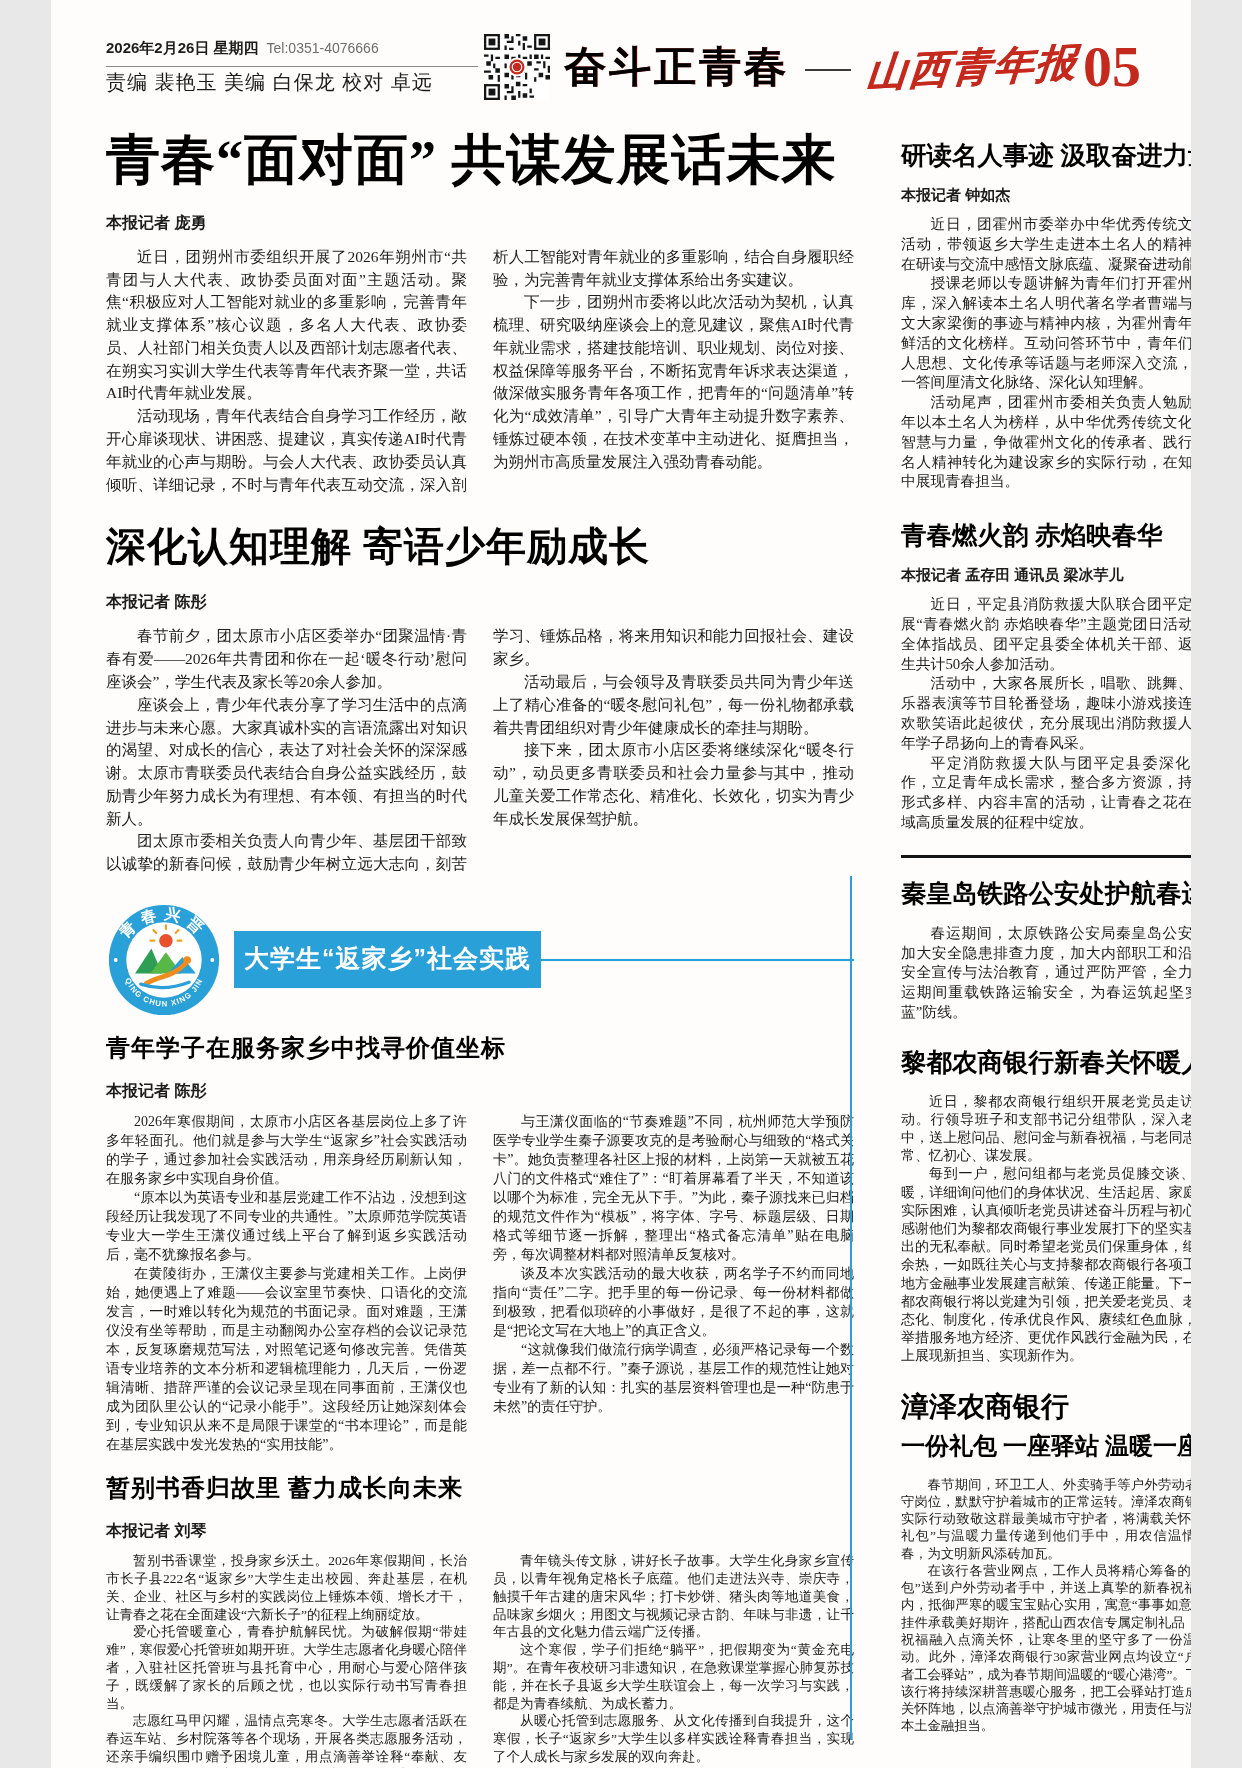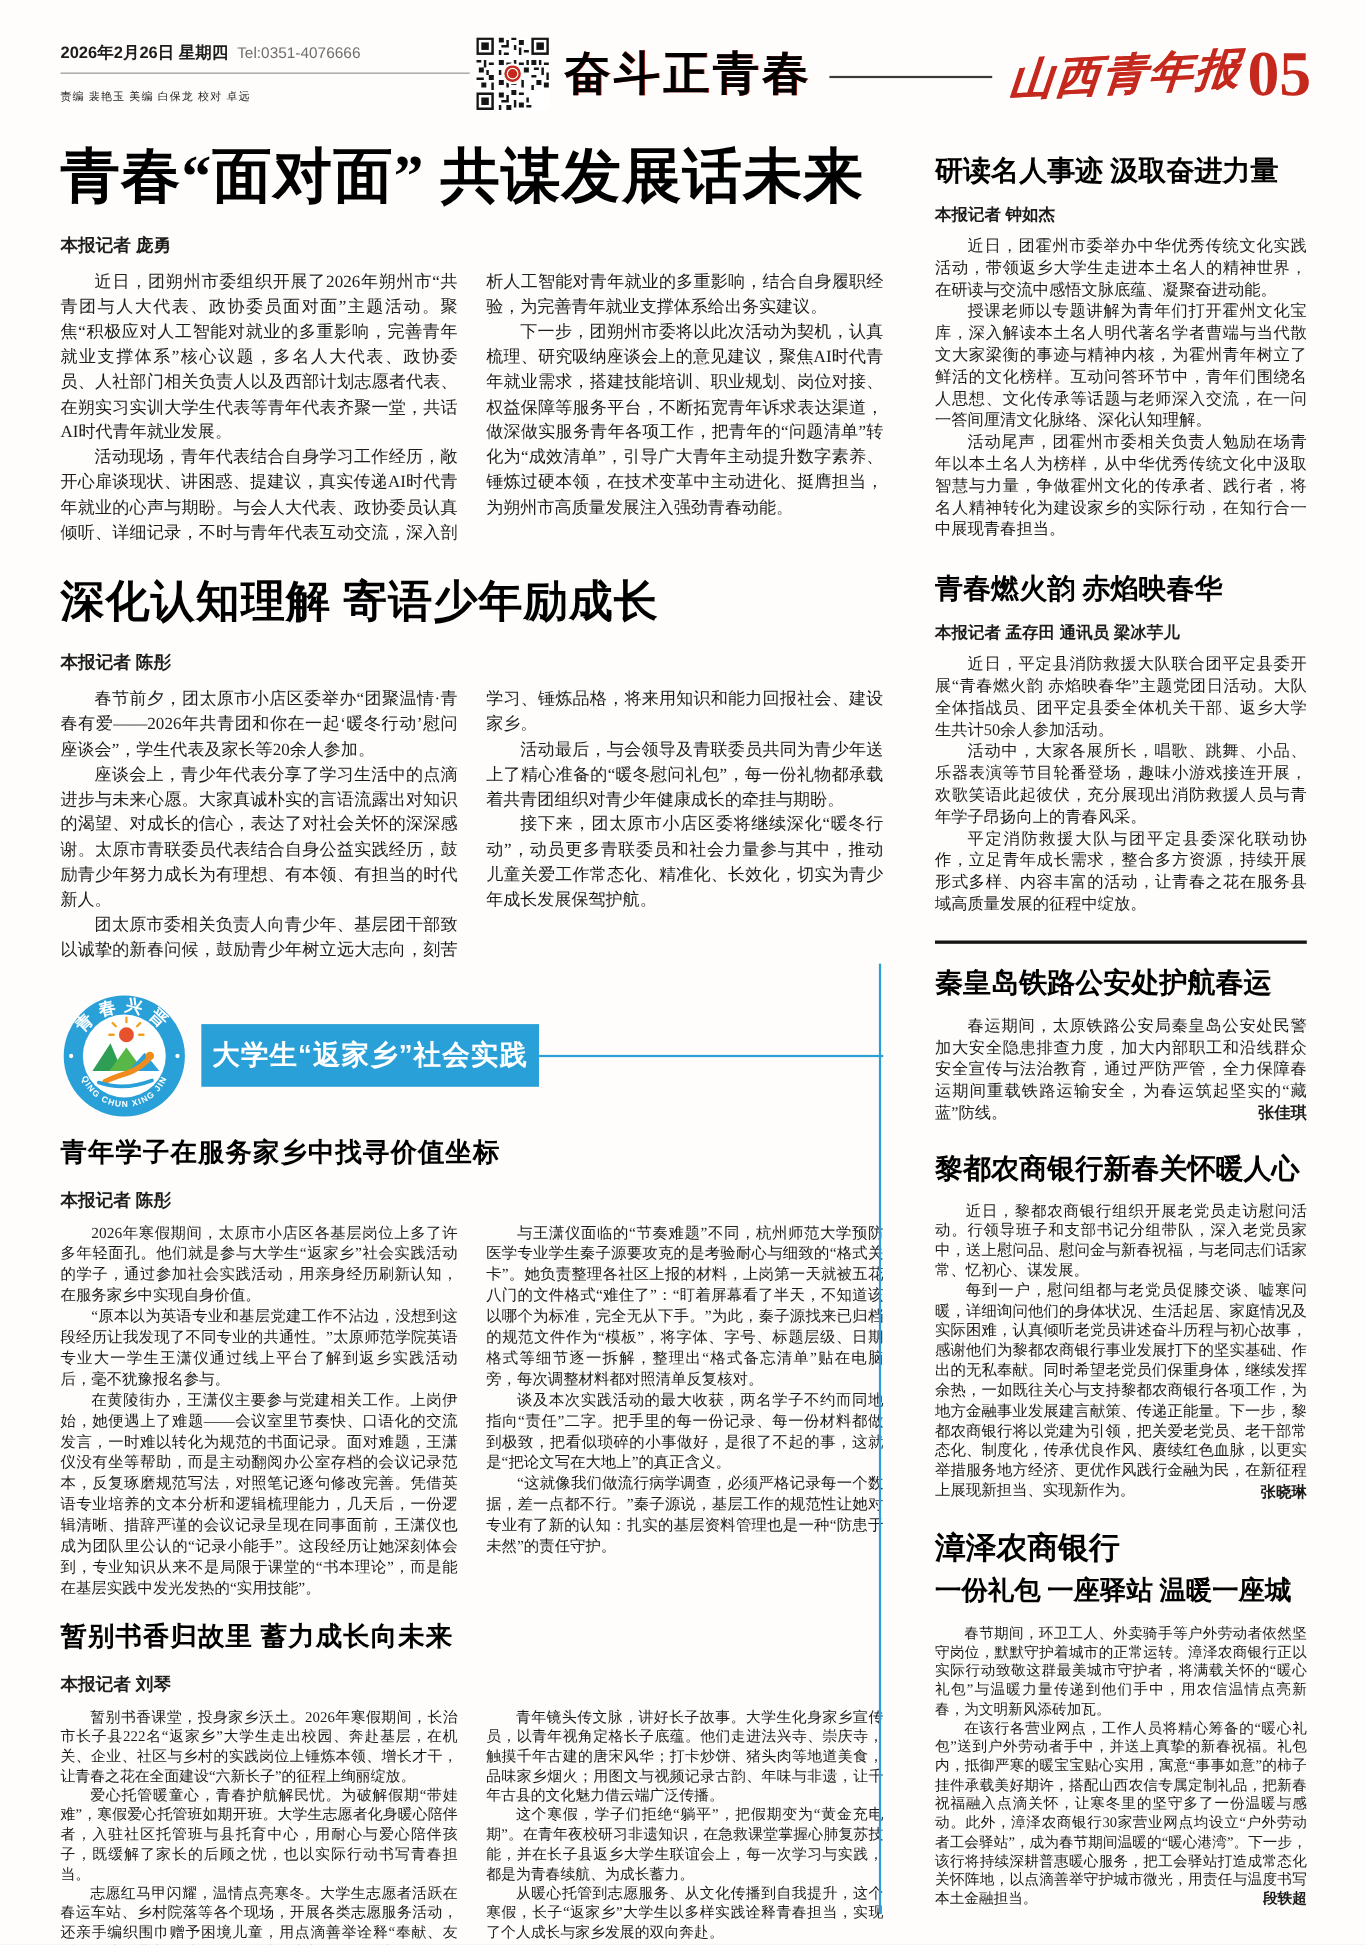--- a/index.html
+++ b/index.html
@@ -1,25 +1,25 @@
 <!DOCTYPE html>
 <html><head>
 <meta charset="utf-8">
 <style>
   html,body{margin:0;padding:0;background:#e8e8e8;}
-  .page{position:relative;width:1242px;height:1768px;background:#fffdfb;overflow:hidden;
+  .page{position:relative;width:1140px;height:1768px;background:#fffdfb;overflow:hidden;
         font-family:"Liberation Serif","DejaVu Serif",serif;color:#1c1c1c;margin:0 auto;}
 
   
   .hdr{position:absolute;top:34px;left:55px;right:50px;display:flex;align-items:center;}
   .hdr-left{width:372px;flex:none;}
   .hdr-date{font-family:"Liberation Sans","DejaVu Sans",sans-serif;font-size:15px;font-weight:bold;
             border-bottom:1px solid #8a8a8a;padding-bottom:8px;}
   .hdr-tel{color:#6d6d6d;font-weight:normal;margin-left:8px;font-size:14px;}
-  .hdr-staff{font-family:"Liberation Sans","DejaVu Sans",sans-serif;font-size:10px;padding-top:14px;letter-spacing:1px;}
+  .hdr-staff{font-family:"Liberation Sans","DejaVu Sans",sans-serif;font-size:20px;padding-top:2px;letter-spacing:1px;}
   .qr{width:66px;height:66px;flex:none;margin-left:6px;}
   .slogan{color:#000000;font-size:42px;font-weight:900;margin-left:14px;white-space:nowrap;
           letter-spacing:3px;text-shadow:0.6px 0 #c5281d;}
   .hdr-rule{flex:1;height:2px;background:#3a3a3a;margin:6px 16px 0 16px;}
   .masthead{color:#c5281d;font-size:40px;font-weight:bold;font-style:italic;white-space:nowrap;
             transform:skewX(-8deg) rotate(-3deg);letter-spacing:2px;text-shadow:0.7px 0 #c5281d;}
   .pageno{color:#c5281d;font-size:58px;font-weight:900;margin-left:6px;line-height:1;}
 
   
   h1,h2,h3{margin:0;font-weight:900;color:#000;}

